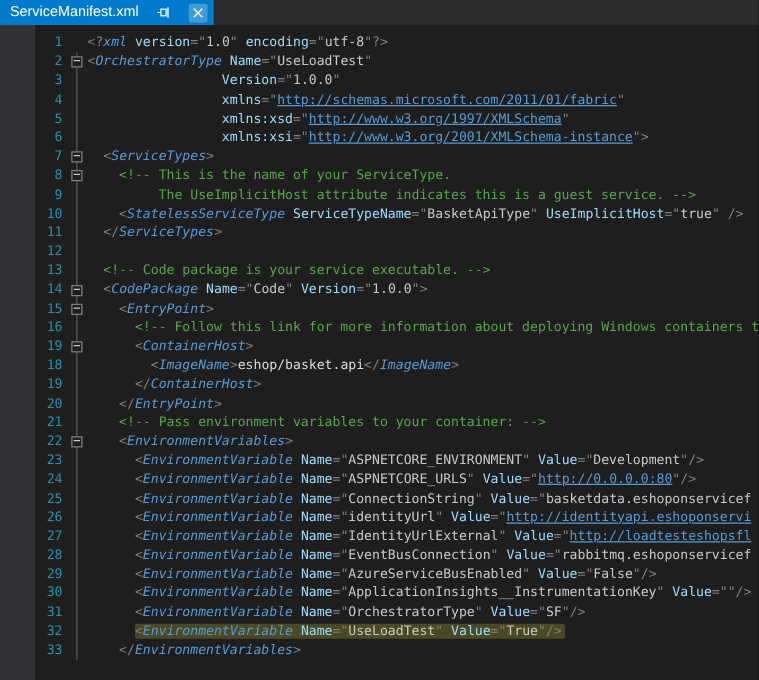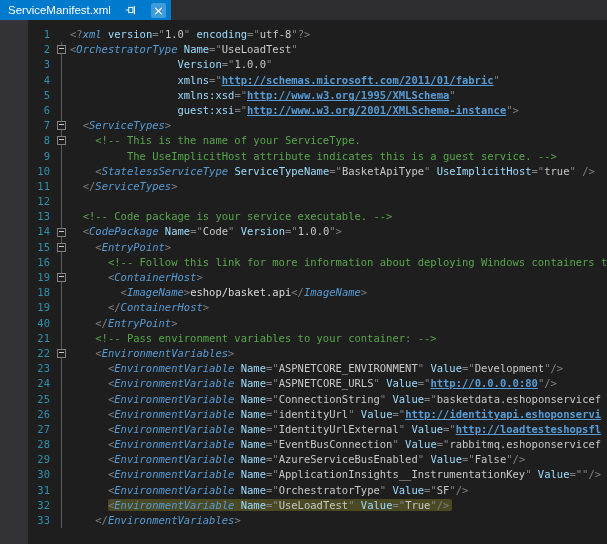--- a/index.html
+++ b/index.html
@@ -31,21 +31,21 @@
   .foldbox{position:absolute;left:2px;top:50%;margin-top:-4.5px;width:7px;height:7px;
            border:1px solid var(--fold-border);background:var(--editor-bg);}
   .foldbox::after{content:"";position:absolute;left:1px;right:1px;top:2px;height:1px;background:#C8C8C8;}
   .code{flex:1 1 auto;overflow:hidden;padding-left:2px;color:var(--text-content);}
   .hl{background:var(--match-highlight);border-radius:2px;padding-right:3px;}
   .tk-s{color:var(--text-content);}
   .tk-d{color:var(--delimiter);}
   .tk-t{color:var(--tag);font-style:italic;}
   .tk-a{color:var(--attribute);}
   .tk-v{color:var(--value);}
-  .tk-u{color:var(--link);text-decoration:underline;font-weight:bold;}
+  .tk-u{color:var(--link);text-decoration:underline;}
   .tk-c{color:var(--comment);}
   .tk-x{color:var(--text-content);}
 </style>
 </head>
 <body>
 
 <div class="window">
   <div class="tabbar">
     <div class="tab">
       <span class="title">ServiceManifest.xml</span>
@@ -59,36 +59,36 @@
       <span class="closebtn">×</span>
     </div>
   </div>
   <div class="glyphstrip"></div>
   <div class="editor">
     <div>
         <div class="line"><span class="num">1</span><span class="outline"></span><span class="code"><span class="tk-d">&lt;?</span><span class="tk-t">xml</span><span class="tk-s"> </span><span class="tk-a">version</span><span class="tk-d">="</span><span class="tk-v">1.0</span><span class="tk-d">"</span><span class="tk-s"> </span><span class="tk-a">encoding</span><span class="tk-d">="</span><span class="tk-v">utf-8</span><span class="tk-d">"?&gt;</span></span></div>
         <div class="line"><span class="num">2</span><span class="outline"><i class="vline"></i><i class="foldbox"></i></span><span class="code"><span class="tk-d">&lt;</span><span class="tk-t">OrchestratorType</span><span class="tk-s"> </span><span class="tk-a">Name</span><span class="tk-d">="</span><span class="tk-v">UseLoadTest</span><span class="tk-d">"</span></span></div>
         <div class="line"><span class="num">3</span><span class="outline"><i class="vline"></i></span><span class="code"><span class="tk-s">                 </span><span class="tk-a">Version</span><span class="tk-d">="</span><span class="tk-v">1.0.0</span><span class="tk-d">"</span></span></div>
         <div class="line"><span class="num">4</span><span class="outline"><i class="vline"></i></span><span class="code"><span class="tk-s">                 </span><span class="tk-a">xmlns</span><span class="tk-d">="</span><span class="tk-u">http://schemas.microsoft.com/2011/01/fabric</span><span class="tk-d">"</span></span></div>
-        <div class="line"><span class="num">5</span><span class="outline"><i class="vline"></i></span><span class="code"><span class="tk-s">                 </span><span class="tk-a">xmlns:xsd</span><span class="tk-d">="</span><span class="tk-u">http://www.w3.org/1995/XMLSchema</span><span class="tk-d">"</span></span></div>
-        <div class="line"><span class="num">6</span><span class="outline"><i class="vline"></i></span><span class="code"><span class="tk-s">                 </span><span class="tk-a">guest:xsi</span><span class="tk-d">="</span><span class="tk-u">http://www.w3.org/2001/XMLSchema-instance</span><span class="tk-d">"&gt;</span></span></div>
+        <div class="line"><span class="num">5</span><span class="outline"><i class="vline"></i></span><span class="code"><span class="tk-s">                 </span><span class="tk-a">xmlns:xsd</span><span class="tk-d">="</span><span class="tk-u">http://www.w3.org/1997/XMLSchema</span><span class="tk-d">"</span></span></div>
+        <div class="line"><span class="num">6</span><span class="outline"><i class="vline"></i></span><span class="code"><span class="tk-s">                 </span><span class="tk-a">xmlns:xsi</span><span class="tk-d">="</span><span class="tk-u">http://www.w3.org/2001/XMLSchema-instance</span><span class="tk-d">"&gt;</span></span></div>
         <div class="line"><span class="num">7</span><span class="outline"><i class="vline"></i><i class="foldbox"></i></span><span class="code"><span class="tk-s">  </span><span class="tk-d">&lt;</span><span class="tk-t">ServiceTypes</span><span class="tk-d">&gt;</span></span></div>
         <div class="line"><span class="num">8</span><span class="outline"><i class="vline"></i><i class="foldbox"></i></span><span class="code"><span class="tk-s">    </span><span class="tk-c">&lt;!-- This is the name of your ServiceType.</span></span></div>
         <div class="line"><span class="num">9</span><span class="outline"><i class="vline"></i></span><span class="code"><span class="tk-c">         The UseImplicitHost attribute indicates this is a guest service. --&gt;</span></span></div>
         <div class="line"><span class="num">10</span><span class="outline"><i class="vline"></i></span><span class="code"><span class="tk-s">    </span><span class="tk-d">&lt;</span><span class="tk-t">StatelessServiceType</span><span class="tk-s"> </span><span class="tk-a">ServiceTypeName</span><span class="tk-d">="</span><span class="tk-v">BasketApiType</span><span class="tk-d">"</span><span class="tk-s"> </span><span class="tk-a">UseImplicitHost</span><span class="tk-d">="</span><span class="tk-v">true</span><span class="tk-d">"</span><span class="tk-s"> </span><span class="tk-d">/&gt;</span></span></div>
         <div class="line"><span class="num">11</span><span class="outline"><i class="vline"></i></span><span class="code"><span class="tk-s">  </span><span class="tk-d">&lt;/</span><span class="tk-t">ServiceTypes</span><span class="tk-d">&gt;</span></span></div>
         <div class="line"><span class="num">12</span><span class="outline"><i class="vline"></i></span><span class="code"></span></div>
         <div class="line"><span class="num">13</span><span class="outline"><i class="vline"></i></span><span class="code"><span class="tk-s">  </span><span class="tk-c">&lt;!-- Code package is your service executable. --&gt;</span></span></div>
         <div class="line"><span class="num">14</span><span class="outline"><i class="vline"></i><i class="foldbox"></i></span><span class="code"><span class="tk-s">  </span><span class="tk-d">&lt;</span><span class="tk-t">CodePackage</span><span class="tk-s"> </span><span class="tk-a">Name</span><span class="tk-d">="</span><span class="tk-v">Code</span><span class="tk-d">"</span><span class="tk-s"> </span><span class="tk-a">Version</span><span class="tk-d">="</span><span class="tk-v">1.0.0</span><span class="tk-d">"&gt;</span></span></div>
         <div class="line"><span class="num">15</span><span class="outline"><i class="vline"></i><i class="foldbox"></i></span><span class="code"><span class="tk-s">    </span><span class="tk-d">&lt;</span><span class="tk-t">EntryPoint</span><span class="tk-d">&gt;</span></span></div>
         <div class="line"><span class="num">16</span><span class="outline"><i class="vline"></i></span><span class="code"><span class="tk-s">      </span><span class="tk-c">&lt;!-- Follow this link for more information about deploying Windows containers to</span></span></div>
         <div class="line"><span class="num">19</span><span class="outline"><i class="vline"></i><i class="foldbox"></i></span><span class="code"><span class="tk-s">      </span><span class="tk-d">&lt;</span><span class="tk-t">ContainerHost</span><span class="tk-d">&gt;</span></span></div>
         <div class="line"><span class="num">18</span><span class="outline"><i class="vline"></i></span><span class="code"><span class="tk-s">        </span><span class="tk-d">&lt;</span><span class="tk-t">ImageName</span><span class="tk-d">&gt;</span><span class="tk-x">eshop/basket.api</span><span class="tk-d">&lt;/</span><span class="tk-t">ImageName</span><span class="tk-d">&gt;</span></span></div>
         <div class="line"><span class="num">19</span><span class="outline"><i class="vline"></i></span><span class="code"><span class="tk-s">      </span><span class="tk-d">&lt;/</span><span class="tk-t">ContainerHost</span><span class="tk-d">&gt;</span></span></div>
-        <div class="line"><span class="num">40</span><span class="outline"><i class="vline"></i></span><span class="code"><span class="tk-s">    </span><span class="tk-d">&lt;/</span><span class="tk-t">EntryPoint</span><span class="tk-d">&gt;</span></span></div>
+        <div class="line"><span class="num">20</span><span class="outline"><i class="vline"></i></span><span class="code"><span class="tk-s">    </span><span class="tk-d">&lt;/</span><span class="tk-t">EntryPoint</span><span class="tk-d">&gt;</span></span></div>
         <div class="line"><span class="num">21</span><span class="outline"><i class="vline"></i></span><span class="code"><span class="tk-s">    </span><span class="tk-c">&lt;!-- Pass environment variables to your container: --&gt;</span></span></div>
         <div class="line"><span class="num">22</span><span class="outline"><i class="vline"></i><i class="foldbox"></i></span><span class="code"><span class="tk-s">    </span><span class="tk-d">&lt;</span><span class="tk-t">EnvironmentVariables</span><span class="tk-d">&gt;</span></span></div>
         <div class="line"><span class="num">23</span><span class="outline"><i class="vline"></i></span><span class="code"><span class="tk-s">      </span><span class="tk-d">&lt;</span><span class="tk-t">EnvironmentVariable</span><span class="tk-s"> </span><span class="tk-a">Name</span><span class="tk-d">="</span><span class="tk-v">ASPNETCORE_ENVIRONMENT</span><span class="tk-d">"</span><span class="tk-s"> </span><span class="tk-a">Value</span><span class="tk-d">="</span><span class="tk-v">Development</span><span class="tk-d">"/&gt;</span></span></div>
         <div class="line"><span class="num">24</span><span class="outline"><i class="vline"></i></span><span class="code"><span class="tk-s">      </span><span class="tk-d">&lt;</span><span class="tk-t">EnvironmentVariable</span><span class="tk-s"> </span><span class="tk-a">Name</span><span class="tk-d">="</span><span class="tk-v">ASPNETCORE_URLS</span><span class="tk-d">"</span><span class="tk-s"> </span><span class="tk-a">Value</span><span class="tk-d">="</span><span class="tk-u">http://0.0.0.0:80</span><span class="tk-d">"/&gt;</span></span></div>
         <div class="line"><span class="num">25</span><span class="outline"><i class="vline"></i></span><span class="code"><span class="tk-s">      </span><span class="tk-d">&lt;</span><span class="tk-t">EnvironmentVariable</span><span class="tk-s"> </span><span class="tk-a">Name</span><span class="tk-d">="</span><span class="tk-v">ConnectionString</span><span class="tk-d">"</span><span class="tk-s"> </span><span class="tk-a">Value</span><span class="tk-d">="</span><span class="tk-v">basketdata.eshoponservicef</span></span></div>
         <div class="line"><span class="num">26</span><span class="outline"><i class="vline"></i></span><span class="code"><span class="tk-s">      </span><span class="tk-d">&lt;</span><span class="tk-t">EnvironmentVariable</span><span class="tk-s"> </span><span class="tk-a">Name</span><span class="tk-d">="</span><span class="tk-v">identityUrl</span><span class="tk-d">"</span><span class="tk-s"> </span><span class="tk-a">Value</span><span class="tk-d">="</span><span class="tk-u">http://identityapi.eshoponservi</span></span></div>
         <div class="line"><span class="num">27</span><span class="outline"><i class="vline"></i></span><span class="code"><span class="tk-s">      </span><span class="tk-d">&lt;</span><span class="tk-t">EnvironmentVariable</span><span class="tk-s"> </span><span class="tk-a">Name</span><span class="tk-d">="</span><span class="tk-v">IdentityUrlExternal</span><span class="tk-d">"</span><span class="tk-s"> </span><span class="tk-a">Value</span><span class="tk-d">="</span><span class="tk-u">http://loadtesteshopsfl</span></span></div>
         <div class="line"><span class="num">28</span><span class="outline"><i class="vline"></i></span><span class="code"><span class="tk-s">      </span><span class="tk-d">&lt;</span><span class="tk-t">EnvironmentVariable</span><span class="tk-s"> </span><span class="tk-a">Name</span><span class="tk-d">="</span><span class="tk-v">EventBusConnection</span><span class="tk-d">"</span><span class="tk-s"> </span><span class="tk-a">Value</span><span class="tk-d">="</span><span class="tk-v">rabbitmq.eshoponservicef</span></span></div>
         <div class="line"><span class="num">29</span><span class="outline"><i class="vline"></i></span><span class="code"><span class="tk-s">      </span><span class="tk-d">&lt;</span><span class="tk-t">EnvironmentVariable</span><span class="tk-s"> </span><span class="tk-a">Name</span><span class="tk-d">="</span><span class="tk-v">AzureServiceBusEnabled</span><span class="tk-d">"</span><span class="tk-s"> </span><span class="tk-a">Value</span><span class="tk-d">="</span><span class="tk-v">False</span><span class="tk-d">"/&gt;</span></span></div>
         <div class="line"><span class="num">30</span><span class="outline"><i class="vline"></i></span><span class="code"><span class="tk-s">      </span><span class="tk-d">&lt;</span><span class="tk-t">EnvironmentVariable</span><span class="tk-s"> </span><span class="tk-a">Name</span><span class="tk-d">="</span><span class="tk-v">ApplicationInsights__InstrumentationKey</span><span class="tk-d">"</span><span class="tk-s"> </span><span class="tk-a">Value</span><span class="tk-d">=""/&gt;</span></span></div>

